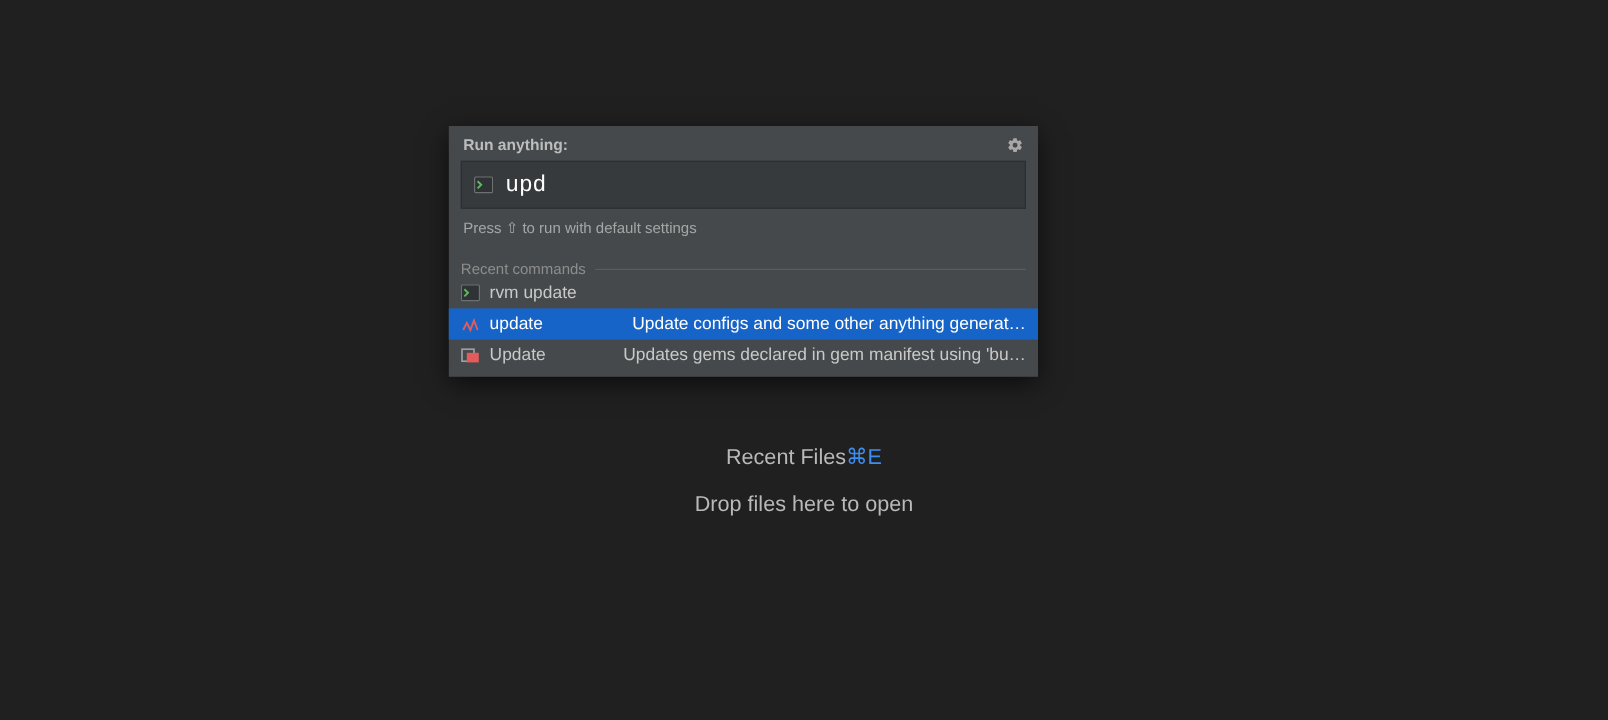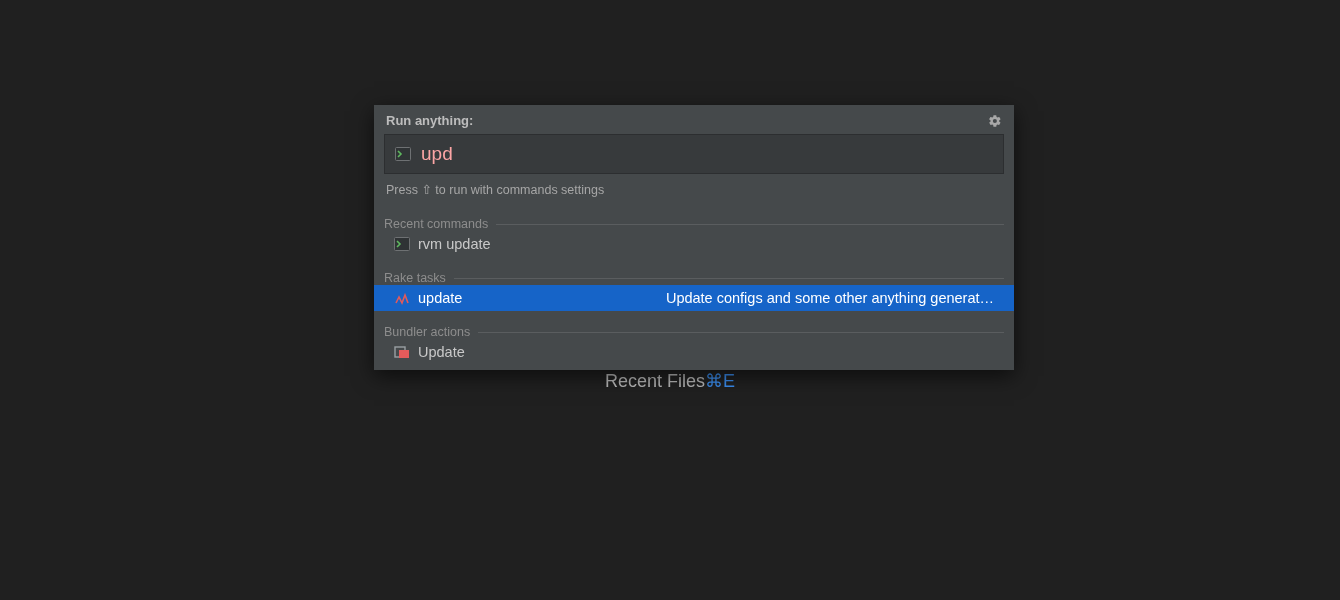--- a/index.html
+++ b/index.html
@@ -32,21 +32,21 @@
   .bg-hint-shortcut {
     color: #3b8ef0;
     font-size: 18px;
   }
 
   
   .popup {
     position: absolute;
     left: 374px;
     top: 105px;
-    width: 640px;
+    width: 491px;
     background: #45494b;
     box-shadow: 0 6px 20px rgba(0,0,0,0.6);
   }
 
   .popup-header {
     display: flex;
     align-items: center;
     justify-content: space-between;
     padding: 8px 12px 6px 12px;
   }
@@ -72,23 +72,23 @@
   }
   .terminal-icon {
     width: 16px; height: 16px;
     flex: 0 0 auto;
   }
   .search-input {
     flex: 1;
     background: transparent;
     border: none;
     outline: none;
-    color: #fca5a5;
+    color: #ffffff;
     font-size: 19px;
-    font-family: Liberation Sans, sans-serif;
+    font-family: Liberation Mono, monospace;
     caret-color: #cfcfcf;
   }
 
   .hint-text {
     font-size: 12.5px;
     color: #a6a6a6;
     padding: 8px 12px 6px 12px;
   }
 
   .section-separator {
@@ -104,21 +104,21 @@
     white-space: nowrap;
   }
   .section-line {
     flex: 1;
     height: 1px;
     background: #5a5d5f;
   }
 
   .list-row {
     display: flex;
-    padding: 5px 20px;
+    padding: 5px 10px;
     gap: 8px;
     font-size: 14.5px;
     color: #c9c9c9;
     cursor: pointer;
   }
   .list-row .row-icon {
     width: 16px; height: 16px;
     flex: 0 0 auto;
   }
   .row-main {
@@ -145,20 +145,23 @@
   svg { display: block; }
 </style>
 </head>
 <body>
 
 <div class="bg-hints">
   <div class="bg-hint-row">
     <span>Recent Files</span>
     <span class="bg-hint-shortcut">⌘E</span>
   </div>
+  <div class="bg-hint-row">
+    <span>Drop files here to open</span>
+  </div>
 </div>
 
 <div class="popup">
 
   <div class="popup-header">
     <span class="popup-title">Run anything:</span>
     <span>
       <svg class="gear-icon" viewBox="0 0 24 24" fill="currentColor">
         <path d="M19.14,12.94a7,7,0,0,0,.05-.94,7,7,0,0,0-.05-.94l2.11-1.65a.5.5,0,0,0,.12-.64l-2-3.46a.5.5,0,0,0-.61-.22l-2.49,1a7,7,0,0,0-1.63-.94l-.38-2.65A.5.5,0,0,0,13.77,2H9.77a.5.5,0,0,0-.49.42L8.9,5.07a7,7,0,0,0-1.63.94l-2.49-1a.5.5,0,0,0-.61.22l-2,3.46a.5.5,0,0,0,.12.64L4.4,11a7,7,0,0,0-.05.94,7,7,0,0,0,.05.94L2.29,14.53a.5.5,0,0,0-.12.64l2,3.46a.5.5,0,0,0,.61.22l2.49-1a7,7,0,0,0,1.63.94l.38,2.65a.5.5,0,0,0,.49.42h4a.5.5,0,0,0,.49-.42l.38-2.65a7,7,0,0,0,1.63-.94l2.49,1a.5.5,0,0,0,.61-.22l2-3.46a.5.5,0,0,0-.12-.64ZM11.77,15.5A3.5,3.5,0,1,1,15.27,12,3.5,3.5,0,0,1,11.77,15.5Z"></path>
       </svg>
@@ -168,57 +171,50 @@
   <div class="search-box">
     <span>
       <svg class="terminal-icon" viewBox="0 0 16 16">
         <rect x="0.5" y="1.5" width="15" height="13" rx="1" fill="#2f3335" stroke="#6e7173"></rect>
         <polyline points="3,5 6,8 3,11" fill="none" stroke="#5fb85f" stroke-width="1.6"></polyline>
       </svg>
     </span>
     <input class="search-input" type="text" autofocus="" value="upd" style="">
   </div>
 
-  <div class="hint-text">Press ⇧ to run with commands settings</div>
+  <div class="hint-text">Press ⇧ to run with default settings</div>
 
   <div class="section-separator">
     <span class="section-label">Recent commands</span>
     <div class="section-line"></div>
   </div>
   <div class="list-row">
     <span class="row-icon">
       <svg viewBox="0 0 16 16" width="16" height="16">
         <rect x="0.5" y="1.5" width="15" height="13" rx="1" fill="#2f3335" stroke="#6e7173"></rect>
         <polyline points="3,5 6,8 3,11" fill="none" stroke="#5fb85f" stroke-width="1.6"></polyline>
       </svg>
     </span>
     <span class="row-main">rvm update</span>
   </div>
 
-  <div class="section-separator">
-    <span class="section-label">Rake tasks</span>
-    <div class="section-line"></div>
-  </div>
   <div class="list-row selected">
     <span class="row-icon">
       <svg viewBox="0 0 16 16" width="16" height="16">
         <polyline points="2,13 5,7 8,13 11,5 14,13" fill="none" stroke="#e35b5b" stroke-width="1.6"></polyline>
       </svg>
     </span>
     <span class="row-main">update</span>
     <span class="row-desc">Update configs and some other anything generat…</span>
   </div>
 
-  <div class="section-separator">
-    <span class="section-label">Bundler actions</span>
-    <div class="section-line"></div>
-  </div>
   <div class="list-row" style="padding-bottom:10px">
     <span class="row-icon">
       <svg viewBox="0 0 16 16" width="16" height="16">
         <rect x="1" y="3" width="10" height="10" fill="none" stroke="#9aa0a3" stroke-width="1.4"></rect>
         <rect x="5" y="6" width="10" height="8" fill="#e35b5b"></rect>
       </svg>
     </span>
     <span class="row-main">Update</span>
+    <span class="row-desc">Updates gems declared in gem manifest using 'bu…</span>
   </div>
 
 </div>
 
 </body></html>

